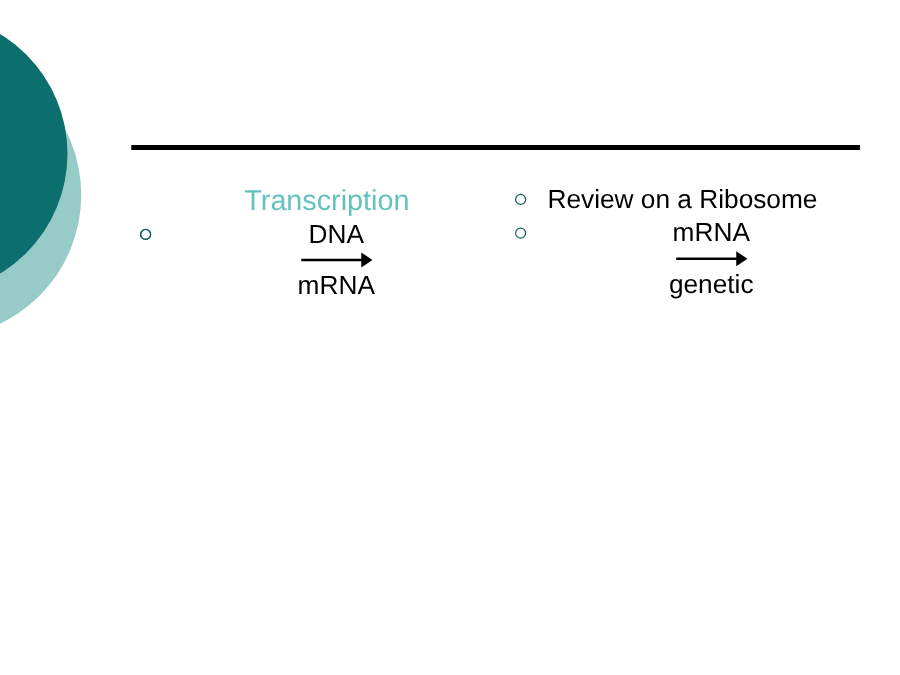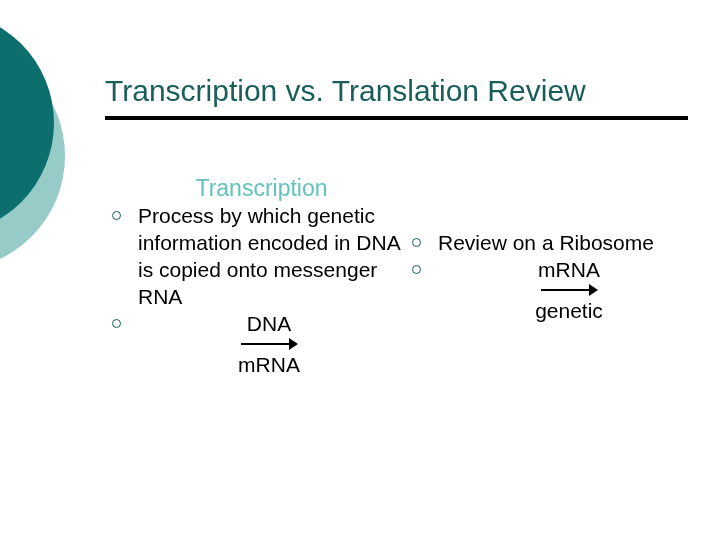--- a/index.html
+++ b/index.html
@@ -67,22 +67,21 @@
   }
 
   
   #columns {
     position: absolute;
     left: 0px;
     top: 146px;
     width: 720px;
     display: flex;
     flex-direction: row;
-    align-items: center;
-    margin-top: 28px;
+    align-items: flex-start;
   }
   .column {
     box-sizing: border-box;
   }
   #column-transcription {
     width: 295px;
     margin-left: 105px;
   }
   #column-translation {
     width: 295px;
@@ -167,33 +166,29 @@
   }
 </style>
 </head>
 <body>
 
 <div id="slide">
 
   <div class="deco-circle" id="deco-light"></div>
   <div class="deco-circle" id="deco-dark"></div>
 
-  <div id="title-block">
-    <div id="page-title">Transcription vs. Translation Review</div>
-  </div>
   <div id="title-rule"></div>
 
   <div id="columns">
 
     <div class="column" id="column-transcription">
       <div class="col-header">Transcription</div>
       <ul class="bullet-list">
         <li class="bullet-item">
           <span class="bullet-marker"></span>
-          <span class="bullet-text">Process by which genetic information encoded in DNA is copied onto messenger RNA</span>
         </li>
         <li class="bullet-item">
           <span class="bullet-marker"></span>
           <span class="bullet-text arrow-row">
             <span class="term">DNA</span>
             <span class="arrow-glyph">
               <span class="shaft"></span>
                 <span class="head"></span>
             </span>
             <span class="term">mRNA</span>

